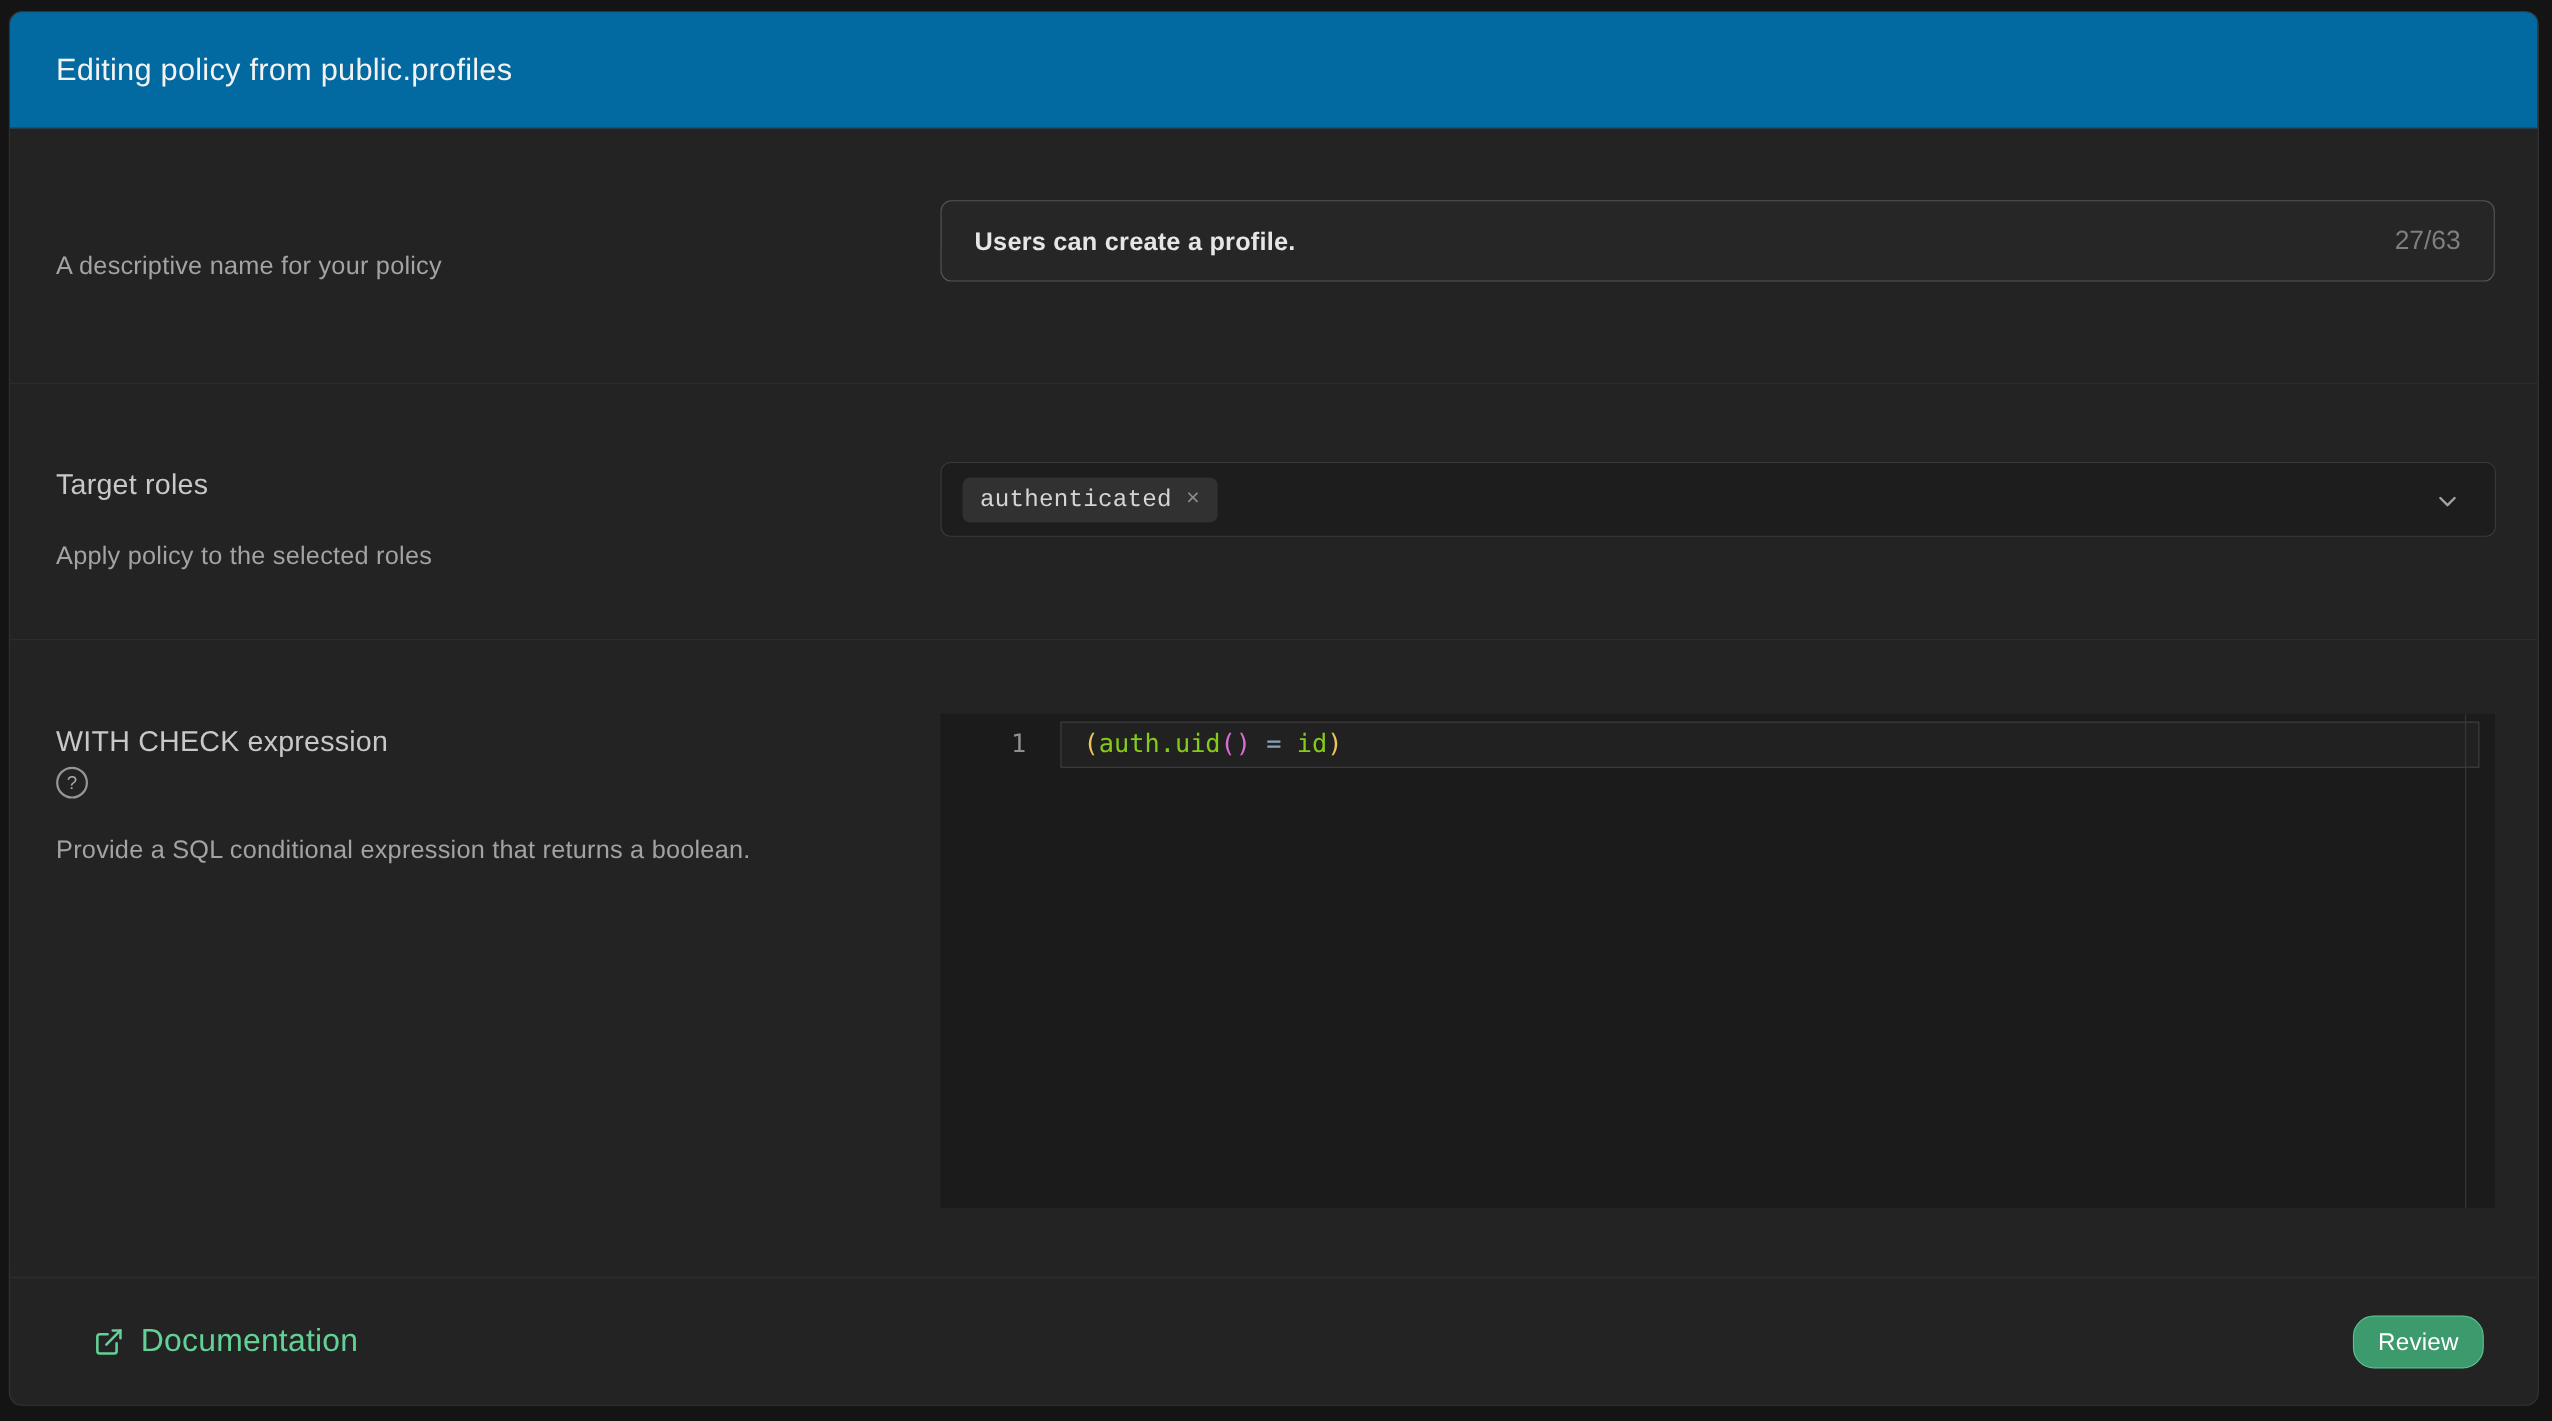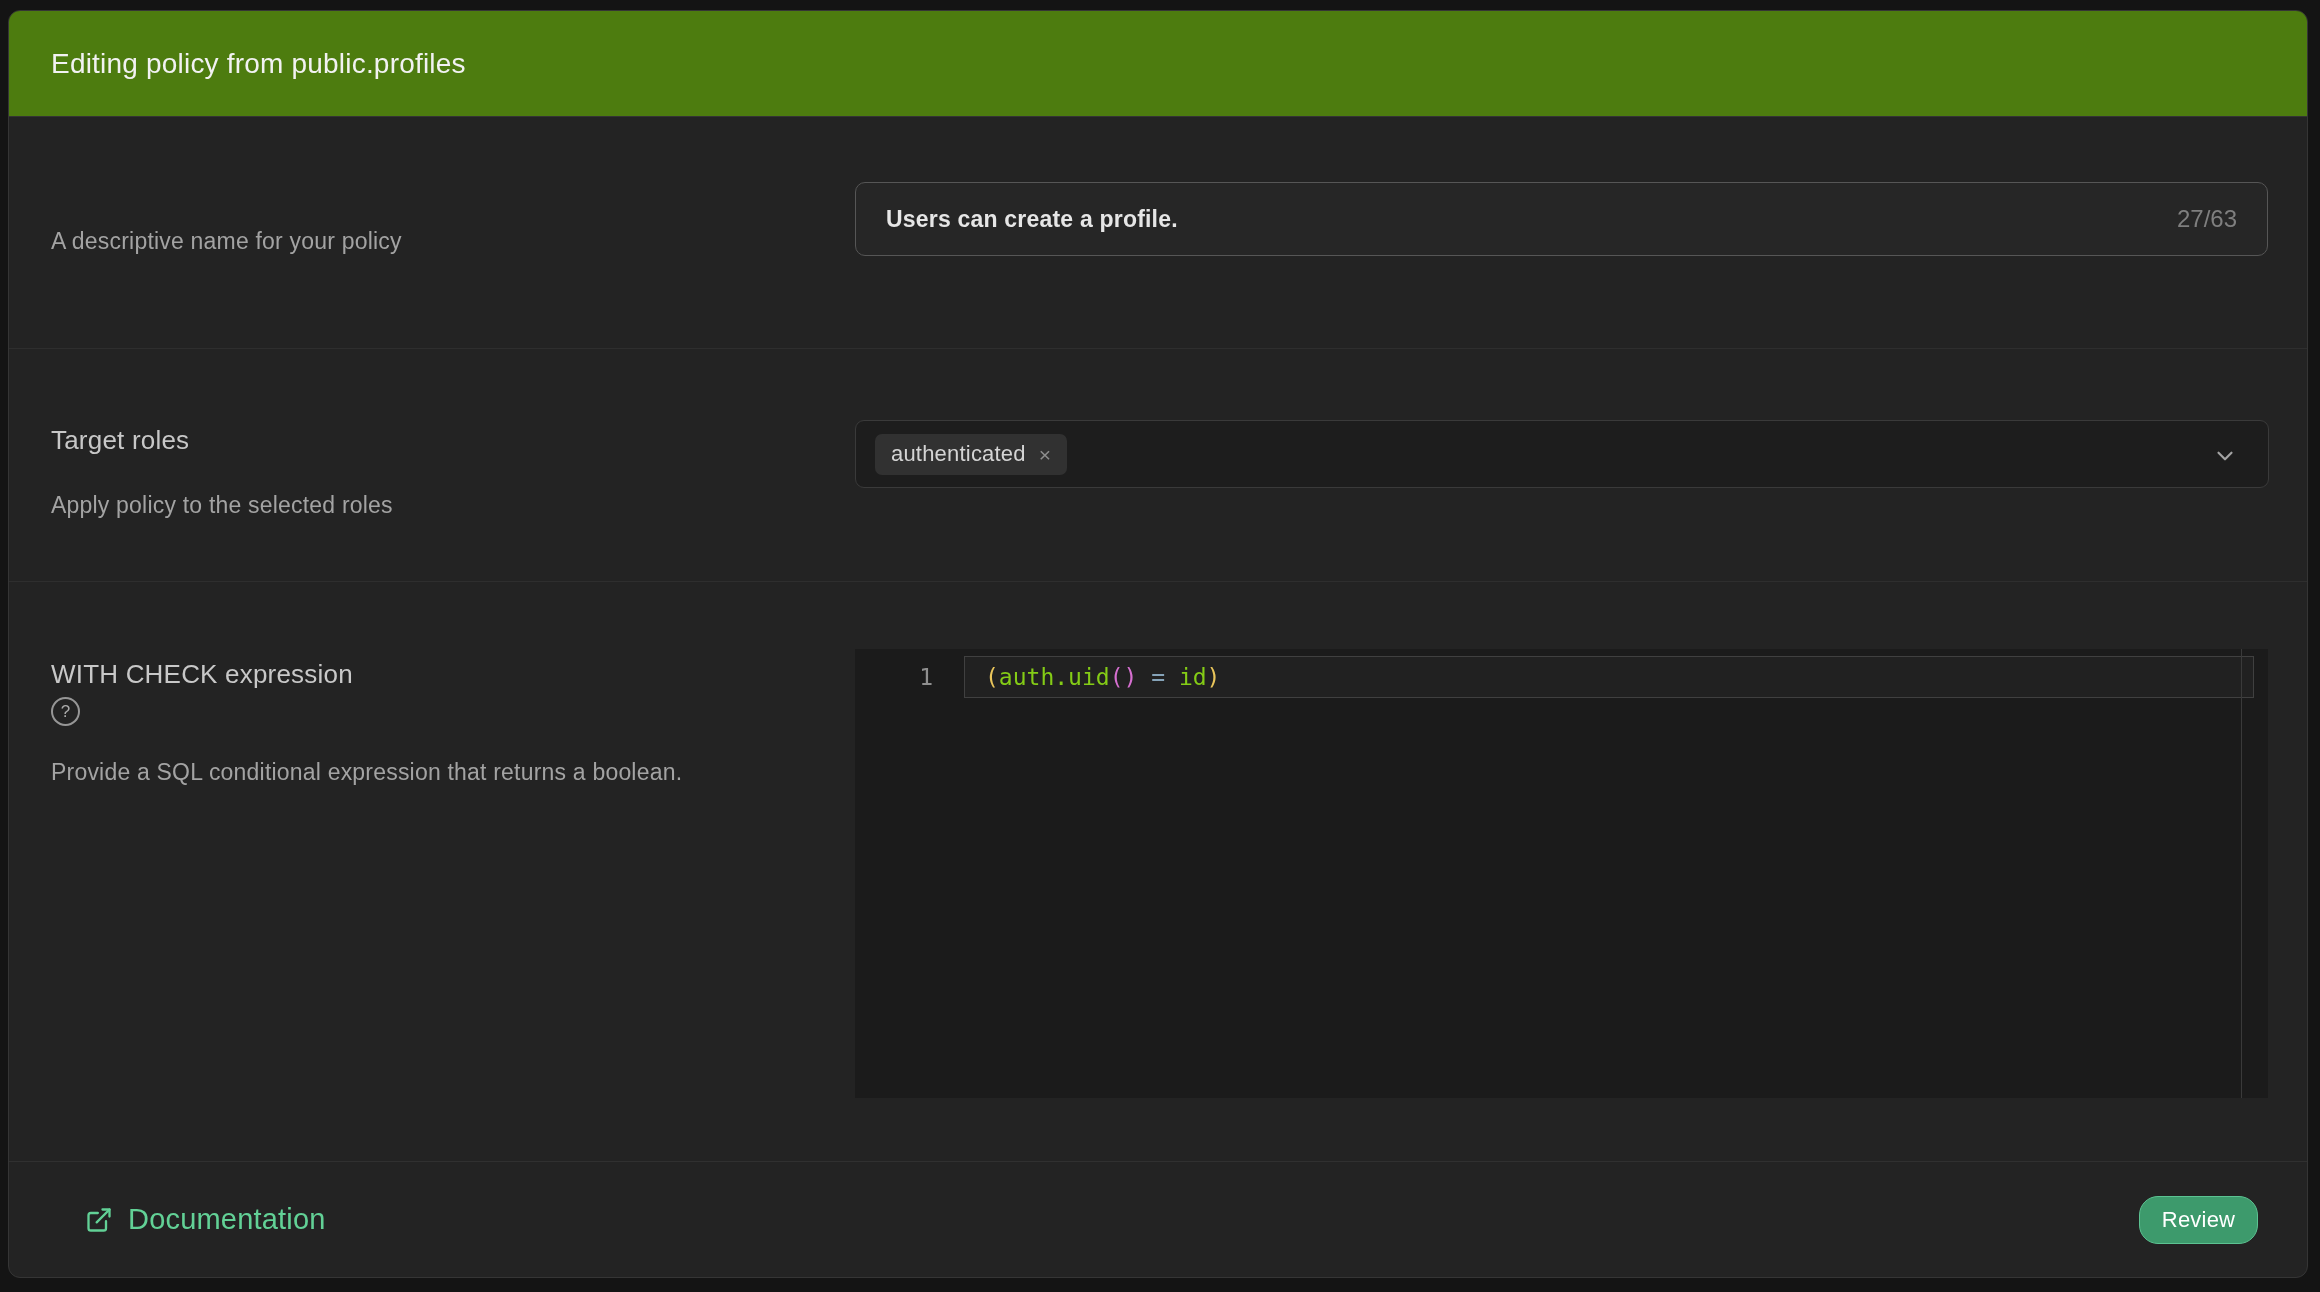--- a/index.html
+++ b/index.html
@@ -20,21 +20,21 @@
   .frag-2 { top:236px; color:#a5a5a5; }
 
   
   .dialog {
     position:absolute; left:8px; top:10px; width:2300px; height:1268px;
     background:#232323; border:1px solid #353535; border-radius:12px;
     overflow:hidden; display:flex; flex-direction:column;
   }
 
   .dialog-header {
-    height:106px; flex:0 0 106px; background:#4d7c0f;
+    height:106px; flex:0 0 106px; background:#0369a1;
     border-bottom:1px solid #343434;
     display:flex; align-items:center; padding-left:42px;
   }
   .dialog-title { font-size:28px; font-weight:500; color:#f2f2f2; letter-spacing:.2px; }
 
   .section { position:relative; border-bottom:1px solid #2e2e2e; }
   .sec1 { height:232px; flex:0 0 232px; }
   .sec2 { height:233px; flex:0 0 233px; }
   .sec3 { height:579px; flex:0 0 579px; border-bottom:none; }
 
@@ -66,21 +66,21 @@
   .char-counter { font-size:24px; color:#7f7f7f; }
 
   
   .multi-select {
     position:absolute; left:0; top:71px; width:1414px; height:68px;
     background:#1d1d1d; border:1px solid #3a3a3a; border-radius:9px;
     display:flex; align-items:center; padding:0 70px 0 19px; cursor:pointer;
   }
   .role-chip {
     height:41px; background:#313131; border-radius:7px;
-    display:flex; align-items:center; gap:13px; padding:0 16px;
+    display:flex; align-items:center; gap:13px; padding:0 16px;font-family:Liberation Mono, monospace;
   }
   .chip-label { font-size:22px; color:#d4d4d4; letter-spacing:.2px; }
   .chip-remove { font-size:21px; color:#8d8d8d; line-height:1; cursor:pointer; }
   .select-chevron { position:absolute; right:30px; top:22px; width:26px; height:26px; }
 
   
   .code-editor {
     position:absolute; left:0; top:67px; width:1413px; height:449px;
     background:#1b1b1b; font-family:"DejaVu Sans Mono", monospace;
     cursor:text; overflow:hidden;

